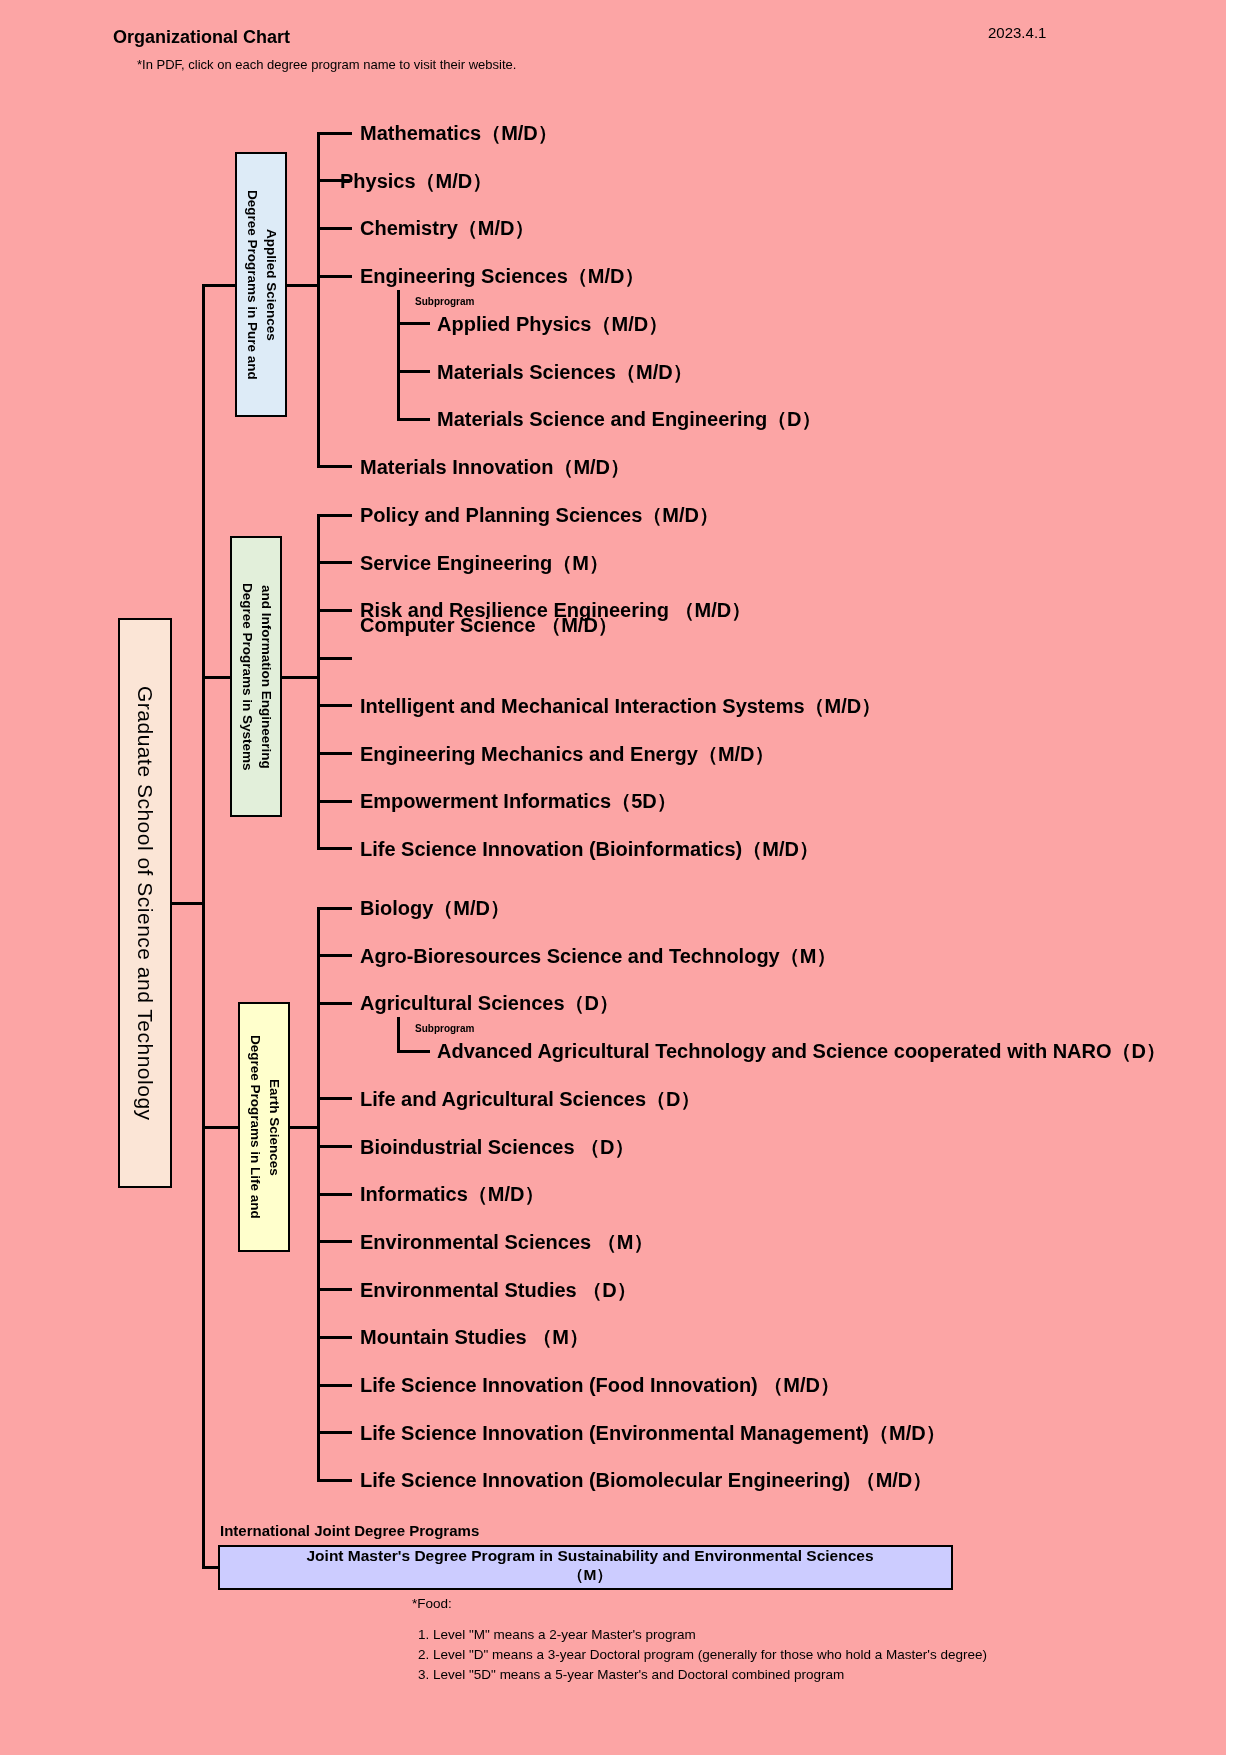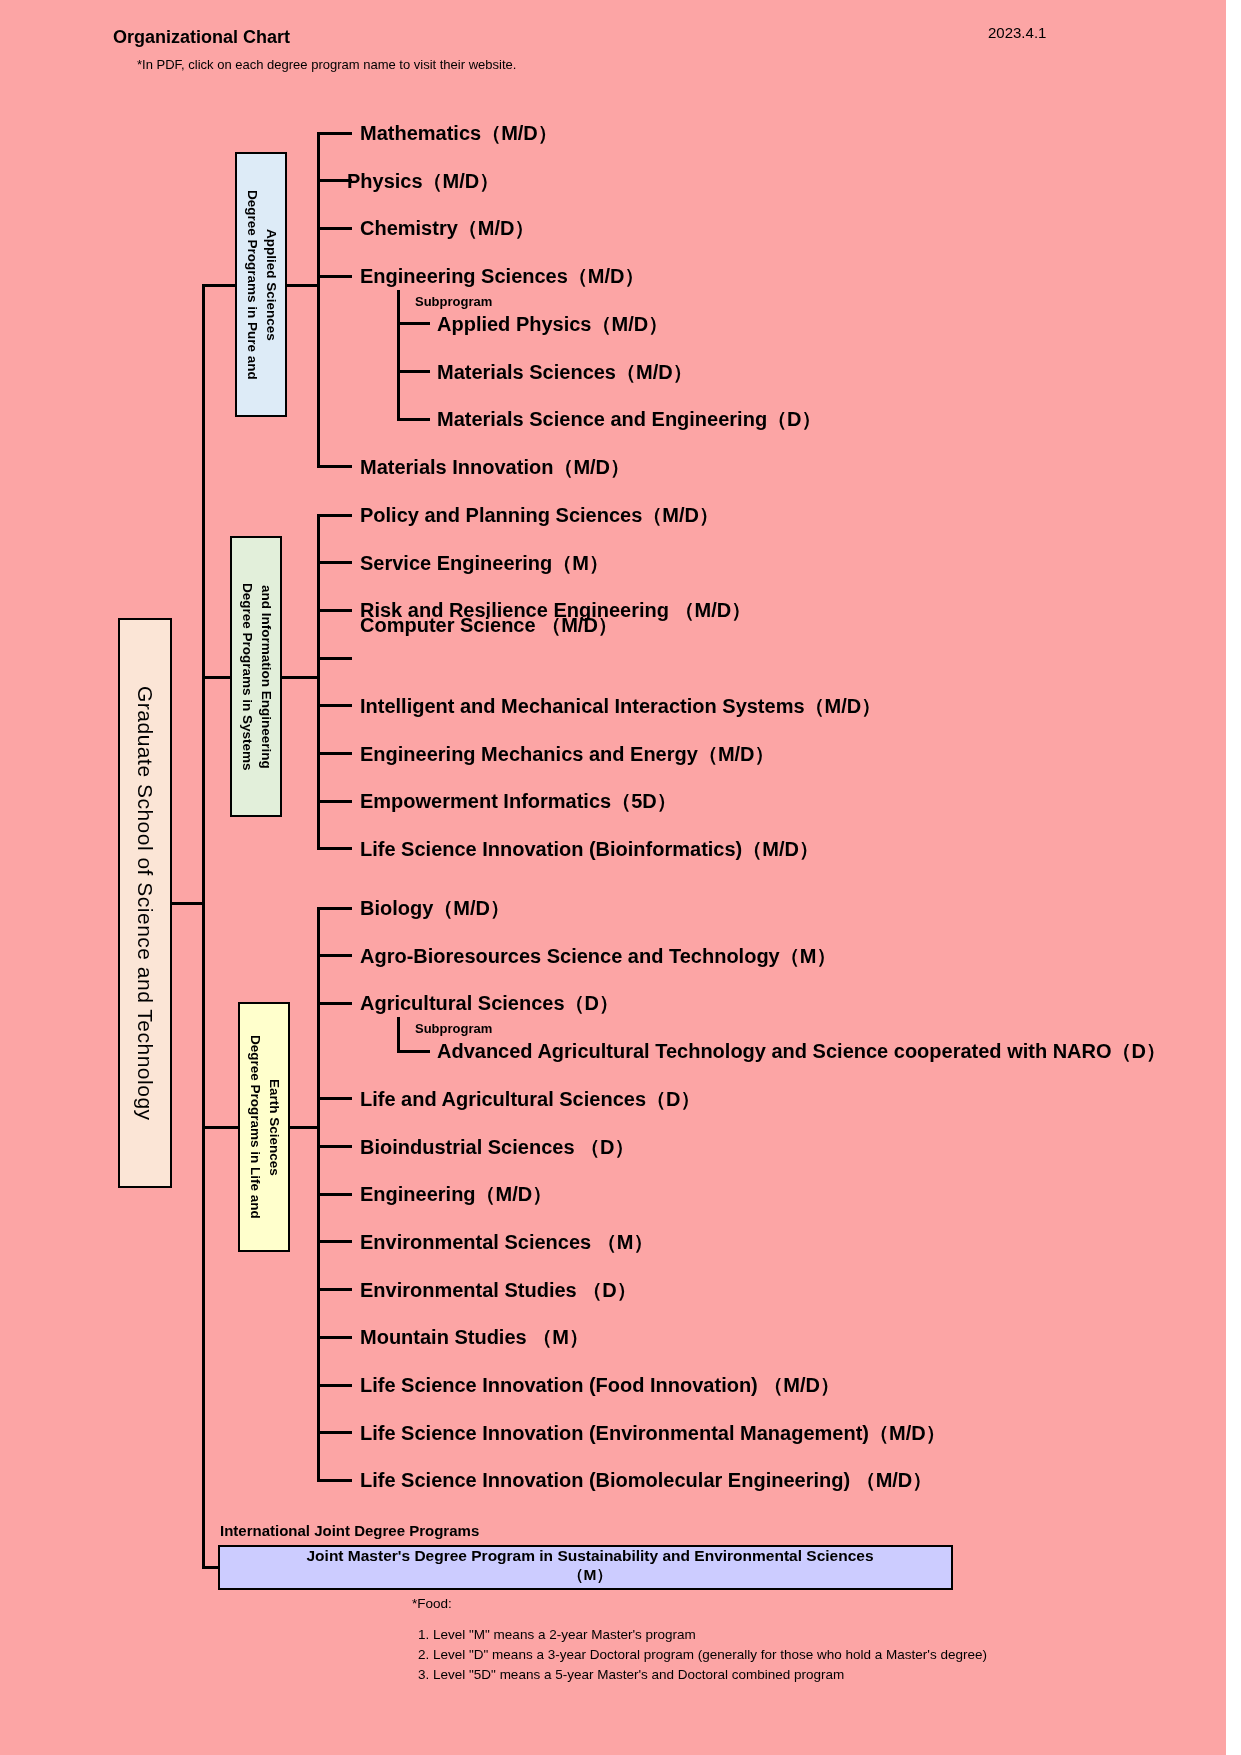--- a/index.html
+++ b/index.html
@@ -9,21 +9,21 @@
   .title{left:113px;top:27px;font-size:18px;font-weight:bold;}
   .date{left:988px;top:24px;font-size:15px;}
   .subtitle{left:137px;top:57px;font-size:13px;}
   #tree{position:absolute;left:0;top:0;width:100%;height:100%;}
   .tl{position:absolute;background:#000;}
   .gbox{position:absolute;border:2px solid #000;display:flex;align-items:center;justify-content:center;box-sizing:border-box;}
   .vlabel{writing-mode:vertical-lr;text-orientation:mixed;text-align:center;font-weight:bold;font-size:13.5px;line-height:1.4;}
   .rootbox{left:118px;top:618px;width:54px;height:570px;border:2px solid #000;display:flex;align-items:center;justify-content:center;box-sizing:border-box;}
   .rootlabel{font-weight:400;font-size:21px;letter-spacing:0.5px;line-height:1;}
   .prow{position:absolute;white-space:nowrap;font-weight:bold;font-size:20px;line-height:20px;}
-  .subhead{position:absolute;white-space:nowrap;font-weight:bold;font-size:13px;line-height:18px;text-align:right;}
+  .subhead{position:absolute;white-space:nowrap;font-weight:bold;font-size:10px;line-height:18px;text-align:right;}
   .ijdp-heading{left:220px;top:1522px;font-size:15px;font-weight:bold;}
   .ijdp-box{left:218px;top:1545px;width:735px;height:45px;border:2.5px solid #000;box-sizing:border-box;display:flex;align-items:center;padding-left:9px;font-size:15.5px;font-weight:bold;white-space:nowrap;}
   .note{left:412px;top:1594px;font-size:13.5px;line-height:20px;}
   .note-title{margin-bottom:11px;}
   .note-item{margin-left:6px;}
 </style>
 </head>
 <body>
 
 <div class="page">
@@ -36,21 +36,21 @@
         <div class="vlabel">
           <div>Degree Programs in Pure and</div>
           <div>Applied Sciences</div>
         </div>
       </div>
       <div class="tl" style="left: 203px; top: 283.5px; width: 32px; height: 3px;"></div>
       <div class="tl" style="left: 287px; top: 283.5px; width: 31px; height: 3px;"></div>
       <div class="tl" style="left: 318px; top: 131.5px; width: 34px; height: 3px;"></div>
       <div class="prow" style="left: 360px; top: 123px;"><span class="pname">Mathematics</span><span class="plevel">（M/D）</span></div>
       <div class="tl" style="left: 318px; top: 179.2px; width: 34px; height: 3px;"></div>
-      <div class="prow" style="left: 347px; top: 170.7px;"><span class="pname">Physics</span><span class="plevel">（M/D）</span></div>
+      <div class="prow" style="left: 340px; top: 170.7px;"><span class="pname">Physics</span><span class="plevel">（M/D）</span></div>
       <div class="tl" style="left: 318px; top: 226.9px; width: 34px; height: 3px;"></div>
       <div class="prow" style="left: 360px; top: 218.4px;"><span class="pname">Chemistry</span><span class="plevel">（M/D）</span></div>
       <div class="tl" style="left: 318px; top: 274.6px; width: 34px; height: 3px;"></div>
       <div class="prow" style="left: 360px; top: 266.1px;"><span class="pname">Engineering Sciences</span><span class="plevel">（M/D）</span></div>
       <div class="subhead" style="left: 415px; top: 293.1px;">Subprogram</div>
       <div class="tl" style="left: 398px; top: 322.3px; width: 32px; height: 3px;"></div>
       <div class="prow" style="left: 437px; top: 313.8px;"><span class="pname">Applied Physics</span><span class="plevel">（M/D）</span></div>
       <div class="tl" style="left: 398px; top: 370px; width: 32px; height: 3px;"></div>
       <div class="prow" style="left: 437px; top: 361.5px;"><span class="pname">Materials Sciences</span><span class="plevel">（M/D）</span></div>
       <div class="tl" style="left: 398px; top: 417.7px; width: 32px; height: 3px;"></div>
@@ -99,21 +99,21 @@
       <div class="tl" style="left: 318px; top: 1001.9px; width: 34px; height: 3px;"></div>
       <div class="prow" style="left: 360px; top: 993.4px;"><span class="pname">Agricultural Sciences</span><span class="plevel">（D）</span></div>
       <div class="subhead" style="left: 415px; top: 1020.4px;">Subprogram</div>
       <div class="tl" style="left: 398px; top: 1049.6px; width: 32px; height: 3px;"></div>
       <div class="prow" style="left: 437px; top: 1041.1px;"><span class="pname">Advanced Agricultural Technology and Science cooperated with NARO</span><span class="plevel">（D）</span></div>
       <div class="tl" style="left: 318px; top: 1097.3px; width: 34px; height: 3px;"></div>
       <div class="prow" style="left: 360px; top: 1088.8px;"><span class="pname">Life and Agricultural Sciences</span><span class="plevel">（D）</span></div>
       <div class="tl" style="left: 318px; top: 1145px; width: 34px; height: 3px;"></div>
       <div class="prow" style="left: 360px; top: 1136.5px;"><span class="pname">Bioindustrial Sciences</span><span class="plevel"> （D）</span></div>
       <div class="tl" style="left: 318px; top: 1192.7px; width: 34px; height: 3px;"></div>
-      <div class="prow" style="left: 360px; top: 1184.2px;"><span class="pname">Engineering</span><span class="plevel">（M/D）</span></div>
+      <div class="prow" style="left: 360px; top: 1184.2px;"><span class="pname">Informatics</span><span class="plevel">（M/D）</span></div>
       <div class="tl" style="left: 318px; top: 1240.4px; width: 34px; height: 3px;"></div>
       <div class="prow" style="left: 360px; top: 1231.9px;"><span class="pname">Environmental Sciences</span><span class="plevel"> （M）</span></div>
       <div class="tl" style="left: 318px; top: 1288.1px; width: 34px; height: 3px;"></div>
       <div class="prow" style="left: 360px; top: 1279.6px;"><span class="pname">Environmental Studies</span><span class="plevel"> （D）</span></div>
       <div class="tl" style="left: 318px; top: 1335.8px; width: 34px; height: 3px;"></div>
       <div class="prow" style="left: 360px; top: 1327.3px;"><span class="pname">Mountain Studies</span><span class="plevel"> （M）</span></div>
       <div class="tl" style="left: 318px; top: 1383.5px; width: 34px; height: 3px;"></div>
       <div class="prow" style="left: 360px; top: 1375px;"><span class="pname">Life Science Innovation (Food Innovation)</span><span class="plevel"> （M/D）</span></div>
       <div class="tl" style="left: 318px; top: 1431.2px; width: 34px; height: 3px;"></div>
       <div class="prow" style="left: 360px; top: 1422.7px;"><span class="pname">Life Science Innovation (Environmental Management)</span><span class="plevel">（M/D）</span></div>

